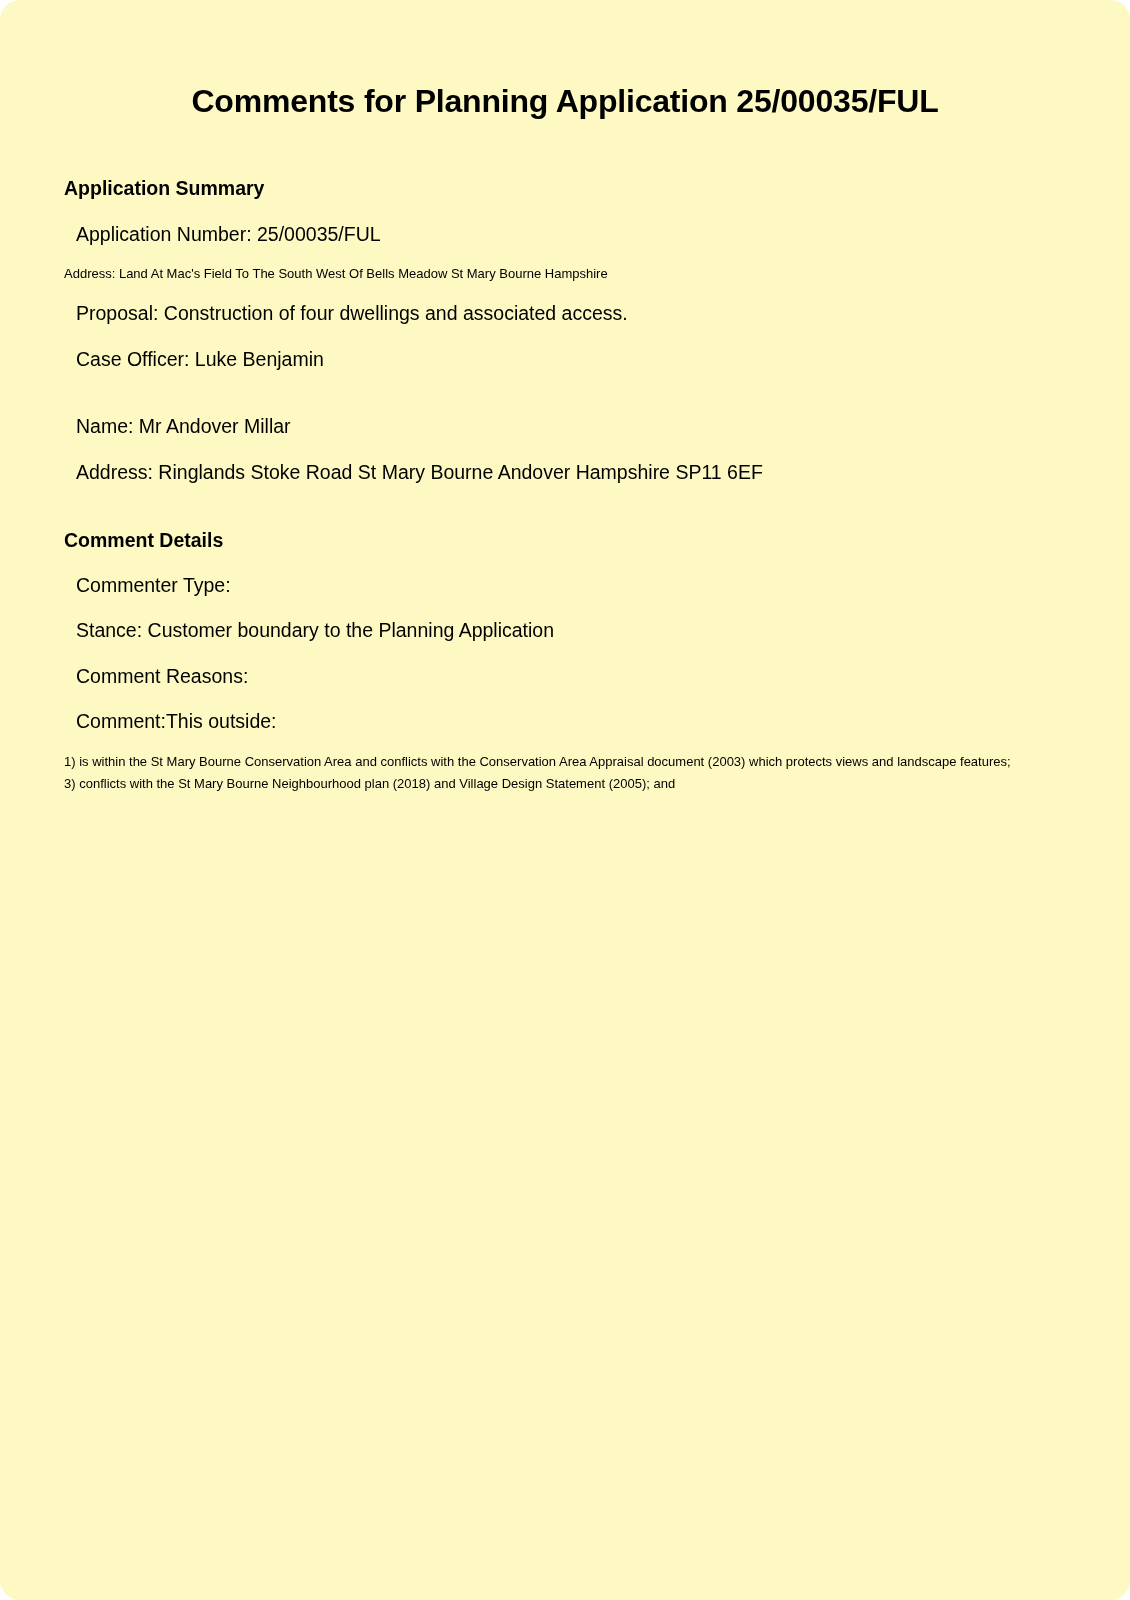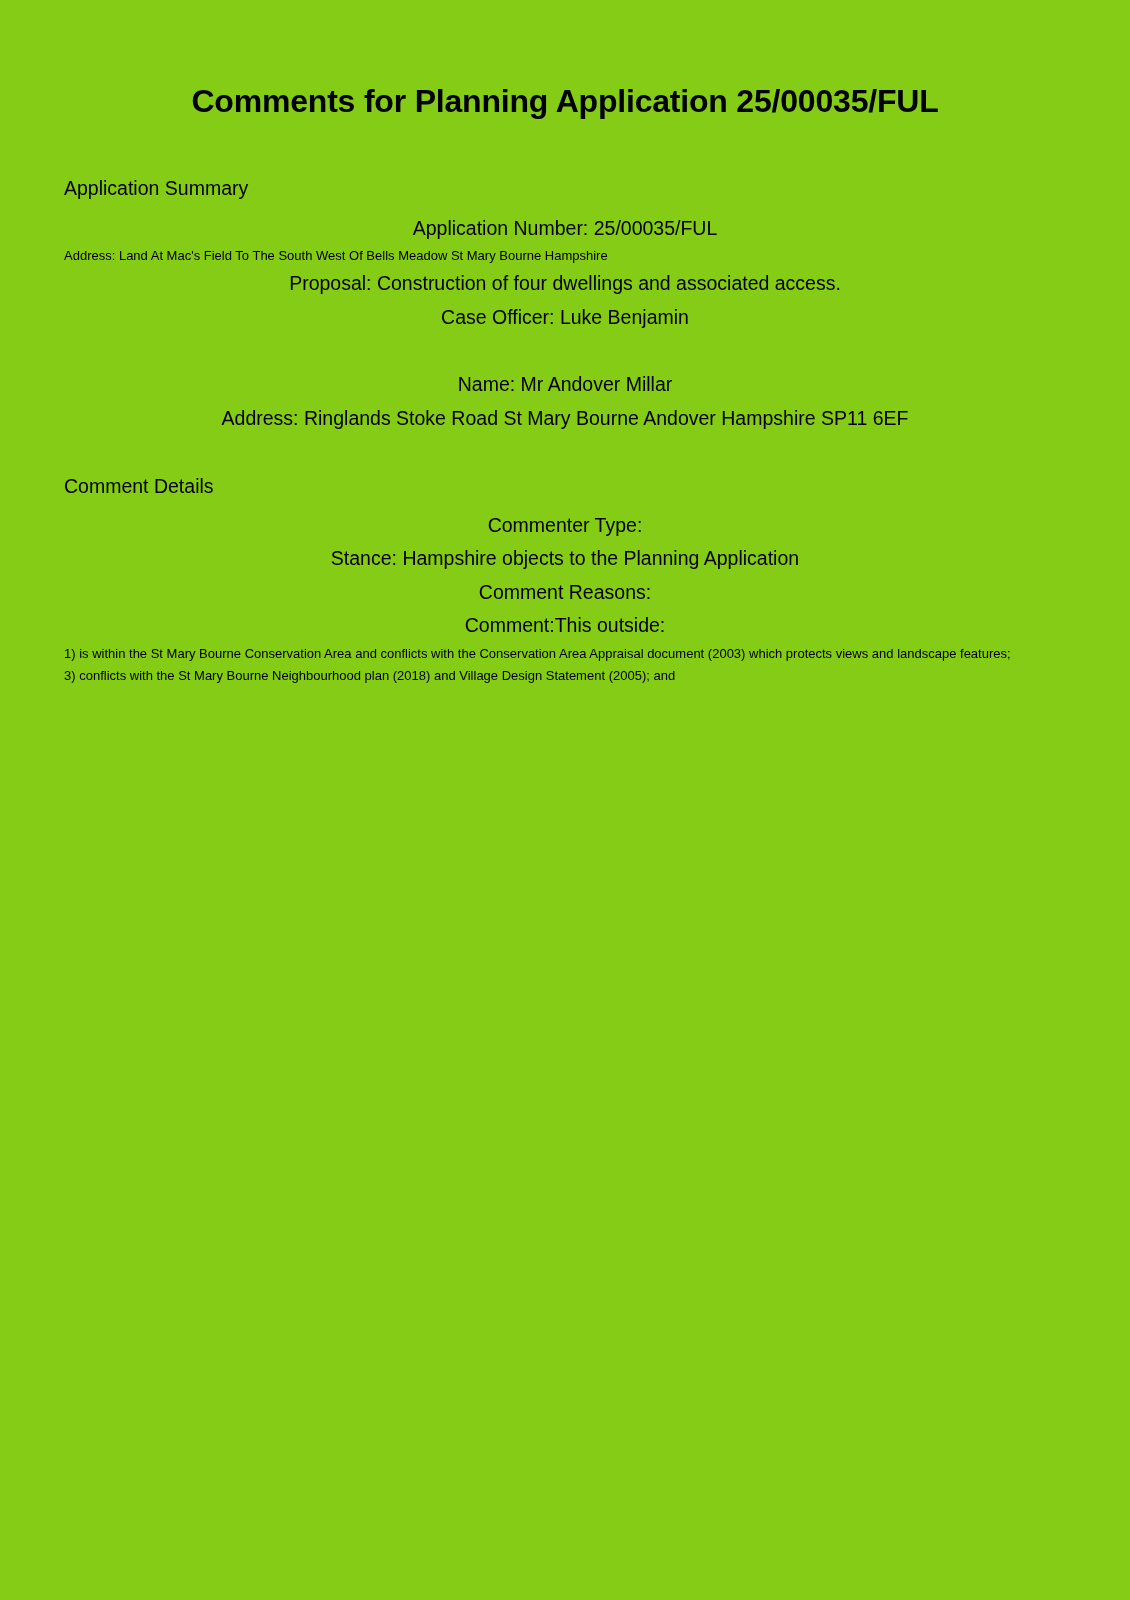--- a/index.html
+++ b/index.html
@@ -12,44 +12,44 @@
     min-height: 1600px;
     font-family: "Liberation Sans", sans-serif;
     color: #000000;
     -webkit-font-smoothing: antialiased;
   }
   .page {
     width: 1130px;
     min-height: 1600px;
     box-sizing: border-box;
     padding: 72px 64px 40px 64px;
-    background: #84cc16;
+    background: #fef9c3;
+    border-radius: 20px;
   }
   .doc-title {
     text-align: center;
     font-size: 32px;
     font-weight: bold;
     letter-spacing: -0.2px;
     margin: 10px 0 52px 0;
     line-height: 1.2;
   }
   .section {
     margin-bottom: 34px;
   }
   .section-heading {
     font-size: 19.5px;
-    font-weight: normal;
+    font-weight: bold;
     margin: 0 0 6px 0;
     line-height: 1.7;
   }
   .line {
     font-size: 19.5px;
     line-height: 1.72;
-    margin: 0;
-    text-align: center;
+    margin: 12px;
   }
   .para {
     font-size: 13px;
     line-height: 1.72;
     margin: 0;
     max-width: 975px;
   }
 </style>
 </head>
 <body>
@@ -67,20 +67,20 @@
   </div>
 
   <div class="section">
     <p class="line">Name: Mr Andover Millar</p>
     <p class="line">Address: Ringlands Stoke Road St Mary Bourne Andover Hampshire SP11 6EF</p>
   </div>
 
   <div class="section">
     <div class="section-heading">Comment Details</div>
     <p class="line">Commenter Type:</p>
-    <p class="line">Stance: Hampshire objects to the Planning Application</p>
+    <p class="line">Stance: Customer boundary to the Planning Application</p>
     <p class="line">Comment Reasons:</p>
     <p class="line">Comment:This outside:</p>
     <p class="para">1) is within the St Mary Bourne Conservation Area and conflicts with the Conservation Area Appraisal document (2003) which protects views and landscape features;</p>
     <p class="para">3) conflicts with the St Mary Bourne Neighbourhood plan (2018) and Village Design Statement (2005); and</p>
   </div>
 
 </div>
 
 </body></html>

